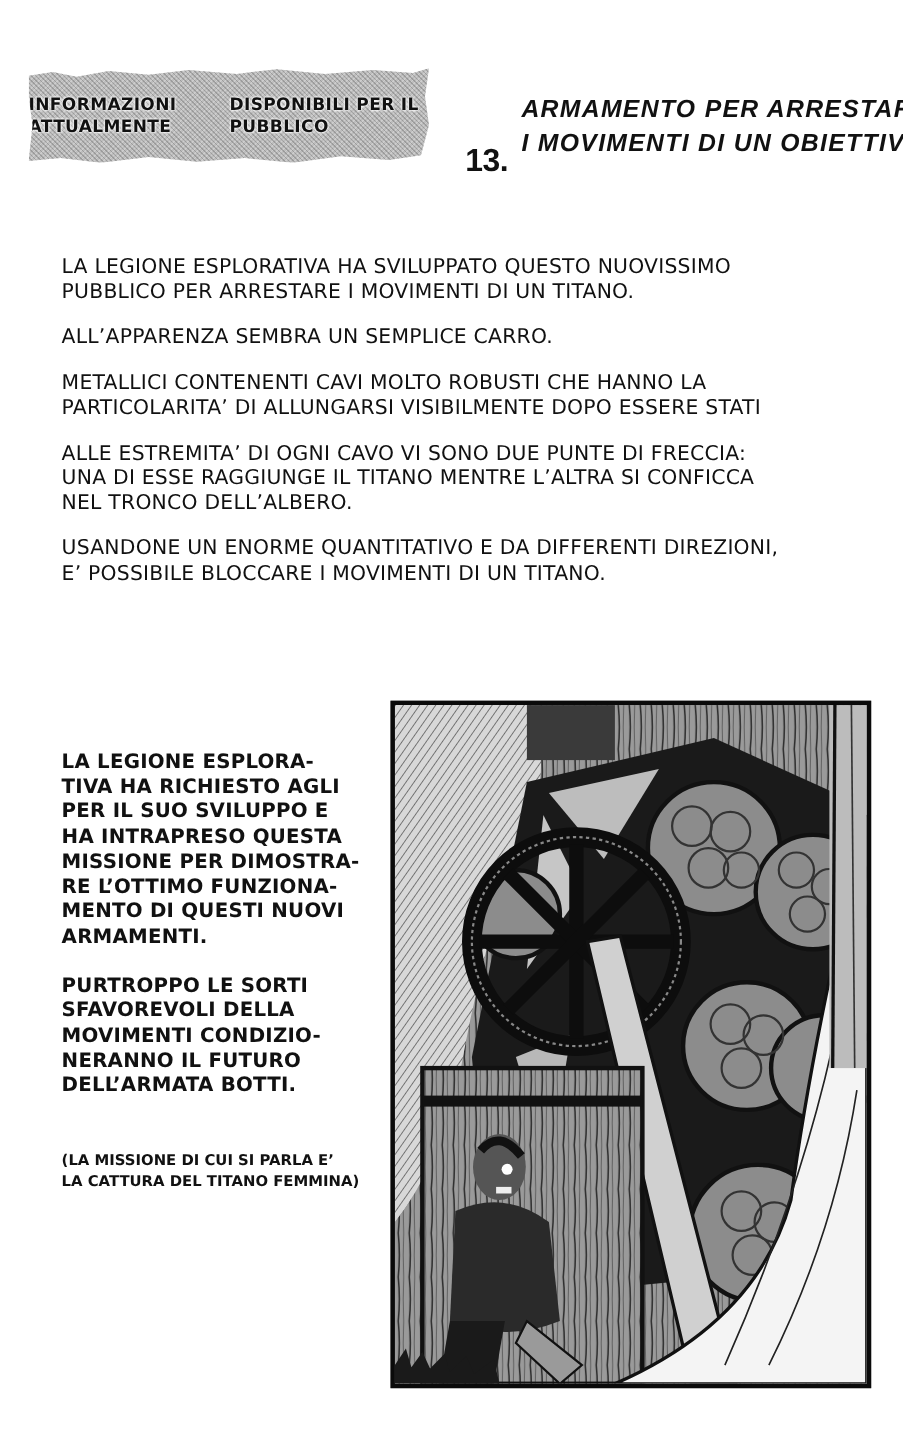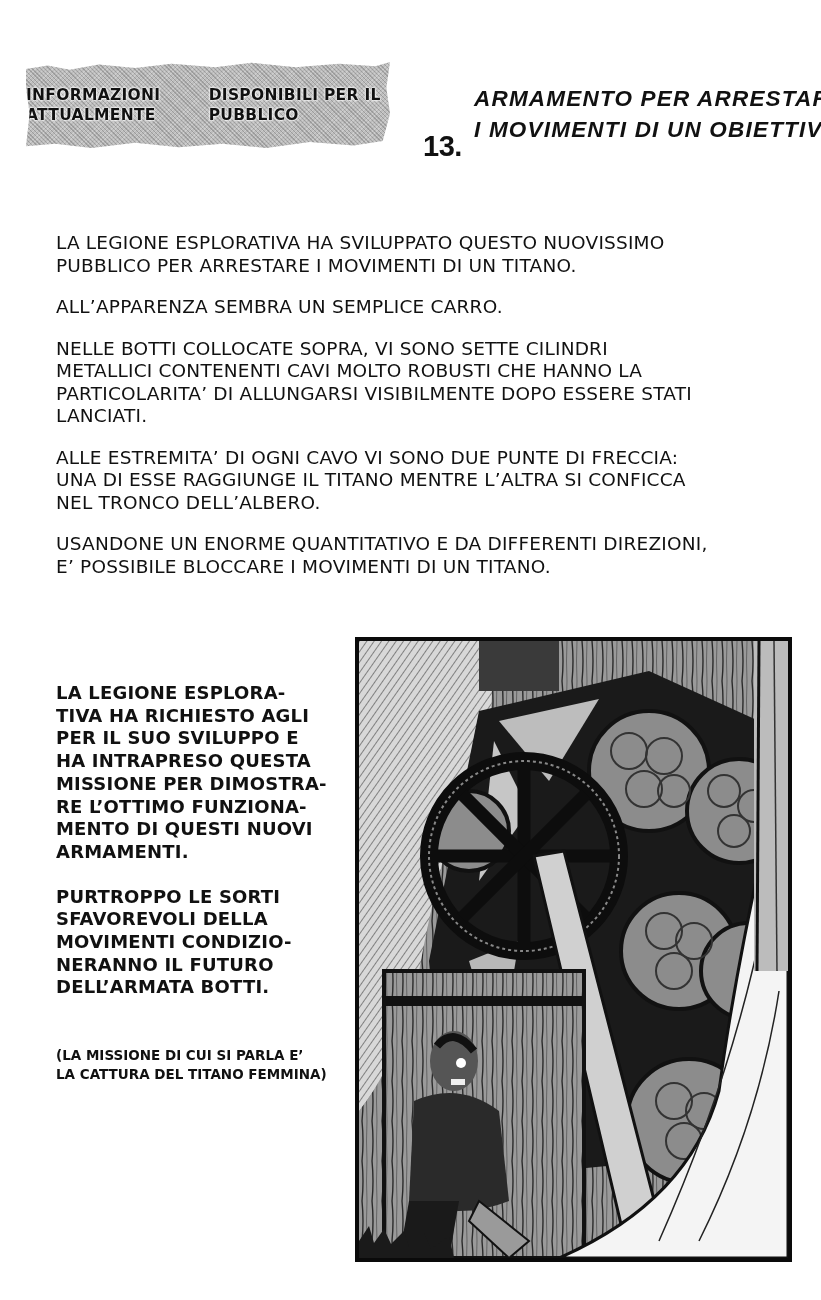--- a/index.html
+++ b/index.html
@@ -67,24 +67,22 @@
 
 <div class="main-text">
   <p>
     <span class="ln">LA LEGIONE ESPLORATIVA HA SVILUPPATO QUESTO NUOVISSIMO</span>
     <span class="ln">PUBBLICO PER ARRESTARE I MOVIMENTI DI UN TITANO.</span>
   </p>
   <p>
     <span class="ln">ALL’APPARENZA SEMBRA UN SEMPLICE CARRO.</span>
   </p>
   <p>
-    <span class="ln">NELLE BOTTI COLLOCATE SOPRA, VI SONO SETTE CILINDRI</span>
     <span class="ln">METALLICI CONTENENTI CAVI MOLTO ROBUSTI CHE HANNO LA</span>
     <span class="ln">PARTICOLARITA’ DI ALLUNGARSI VISIBILMENTE DOPO ESSERE STATI</span>
-    <span class="ln">LANCIATI.</span>
   </p>
   <p>
     <span class="ln">ALLE ESTREMITA’ DI OGNI CAVO VI SONO DUE PUNTE DI FRECCIA:</span>
     <span class="ln">UNA DI ESSE RAGGIUNGE IL TITANO MENTRE L’ALTRA SI CONFICCA</span>
     <span class="ln">NEL TRONCO DELL’ALBERO.</span>
   </p>
   <p>
     <span class="ln">USANDONE UN ENORME QUANTITATIVO E DA DIFFERENTI DIREZIONI,</span>
     <span class="ln">E’ POSSIBILE BLOCCARE I MOVIMENTI DI UN TITANO.</span>
   </p>

